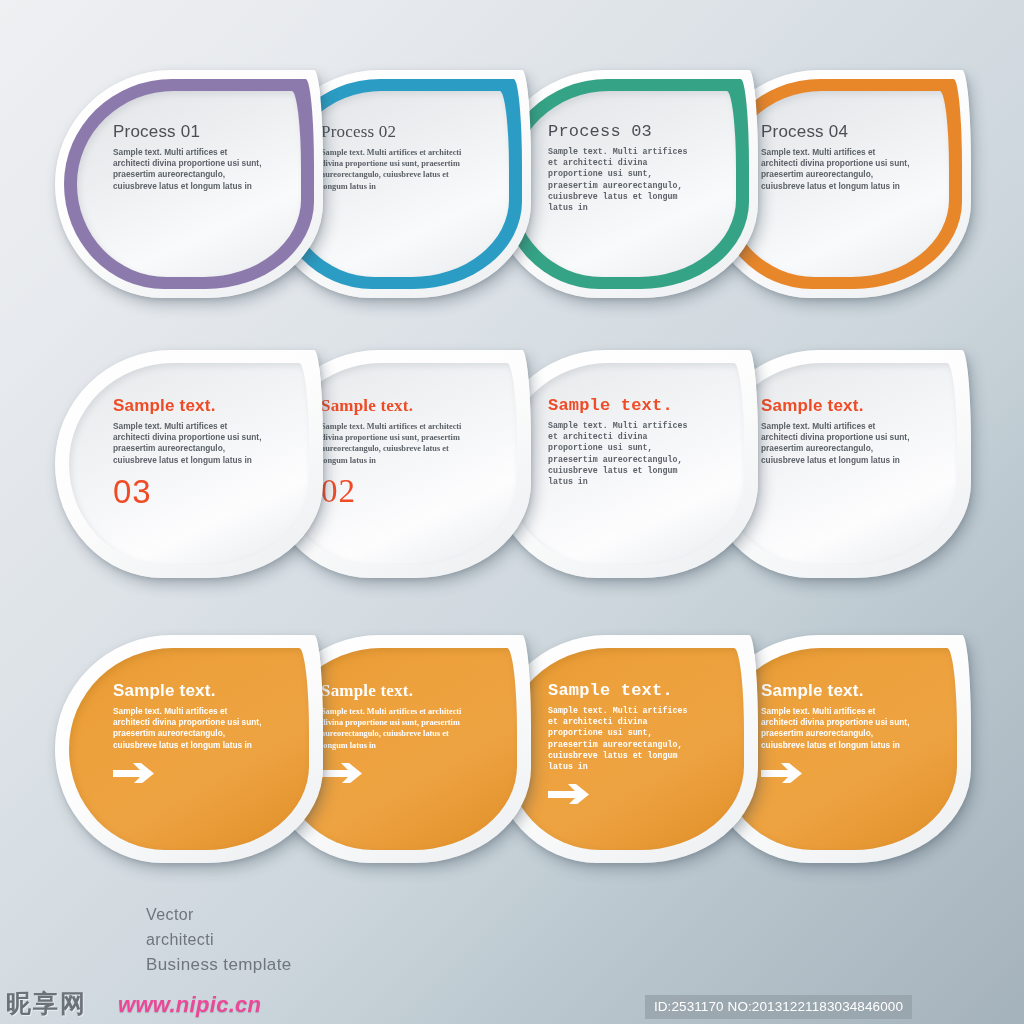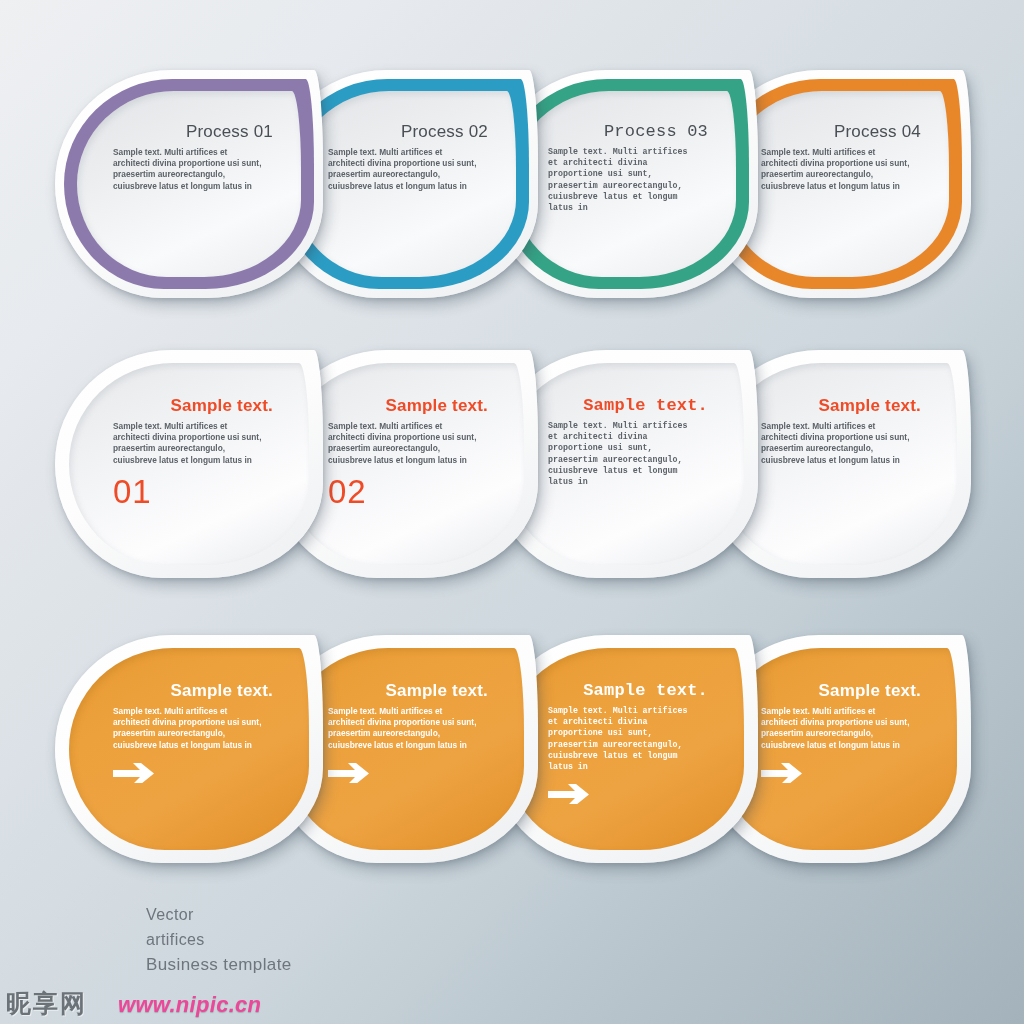--- a/index.html
+++ b/index.html
@@ -13,21 +13,21 @@
 
   
   .row{position:absolute;left:0;width:1024px;height:230px;}
   #row-process{top:70px;}
   #row-numbers{top:350px;}
   #row-arrows{top:635px;}
 
   
   .item{position:absolute;top:0;width:270px;height:230px;}
   .item.i0{left:55px;z-index:14;}
-  .item.i1{left:270px;z-index:13;}
+  .item.i1{left:263px;z-index:13;font-family:Liberation Serif, serif;}
   .item.i2{left:490px;z-index:12;font-family:Liberation Mono, monospace;}
   .item.i3{left:703px;z-index:11;}
 
   
   .plate{
     position:absolute;left:0;top:0;width:268px;height:228px;
     border-radius:52% 4% 52% 48% / 60% 50% 50% 60%;
     background:linear-gradient(150deg,#ffffff 0%,#fdfdfd 45%,#eceef0 100%);
     box-shadow:4px 7px 14px rgba(60,75,90,.32), 1px 2px 4px rgba(60,75,90,.18);
   }
@@ -53,21 +53,21 @@
     background:linear-gradient(150deg,#e79a33 0%,#eda13c 30%,#eea342 62%,#e08f28 100%);
     box-shadow:inset 2px 3px 7px rgba(150,95,15,.22);
   }
 
   
   .content{
     position:absolute;left:58px;top:52px;width:160px;
   }
   .heading{
     font-size:17px;color:#4a4f55;letter-spacing:.2px;
-    font-weight:400;margin:0 0 5px 0;white-space:nowrap;text-align:right;
+    font-weight:400;margin:0 0 5px 0;white-space:nowrap;
   }
   .heading.red{color:#ef4b26;font-weight:700;font-size:17px;}
   .heading.white{color:#ffffff;font-weight:700;font-size:17px;}
   .body{
     font-size:8.3px;line-height:11.2px;color:#5c6268;
     font-weight:700;width:152px;
   }
   .body.white{color:#ffffff;font-weight:700;}
   .bignum{
     font-size:33px;color:#ef4b26;line-height:1;margin-top:9px;
@@ -155,21 +155,21 @@
 </div>
 
 <div class="row" id="row-numbers">
 
   <div class="item i0">
     <div class="plate"></div>
     <div class="face plain" style="left:14px;top:13px;width:240px;height:202px;"></div>
     <div class="content" style="top:46px;">
       <div class="heading red">Sample text.</div>
       <div class="body">Sample text. Multi artifices et architecti divina proportione usi sunt, praesertim aureorectangulo, cuiusbreve latus et longum latus in</div>
-      <div class="bignum">01</div>
+      <div class="bignum">03</div>
     </div>
   </div>
 
   <div class="item i1">
     <div class="plate"></div>
     <div class="face plain" style="left:14px;top:13px;width:240px;height:202px;"></div>
     <div class="content" style="top:46px;">
       <div class="heading red">Sample text.</div>
       <div class="body">Sample text. Multi artifices et architecti divina proportione usi sunt, praesertim aureorectangulo, cuiusbreve latus et longum latus in</div>
       <div class="bignum">02</div>
@@ -250,21 +250,22 @@
             <path d="M0 8 h27 l-7-7 h8 l13 10.5 -13 10.5 h-8 l7-7 H0 z" fill="#ffffff"></path>
           </svg>
       </span>
     </div>
   </div>
 </div>
 
 <div id="footer-logo">
   <div class="logo-text">
     <div>Vector</div>
-    <div>artifices</div>
+    <div>architecti</div>
     <div class="small">Business template</div>
   </div>
 </div>
 
 <div id="watermark-bar">
   <div id="watermark-cn">昵享网</div>
   <div id="watermark-url">www.nipic.cn</div>
+  <div id="id-badge">ID:2531170 NO:20131221183034846000</div>
 </div>
 
 </body></html>

